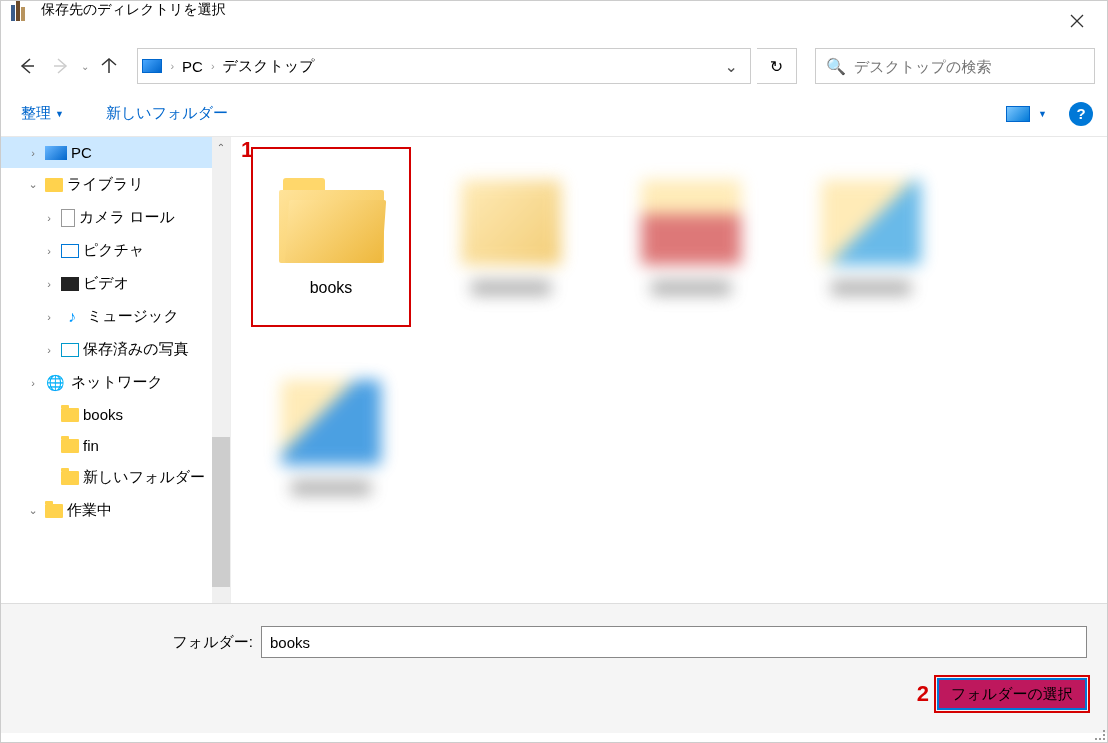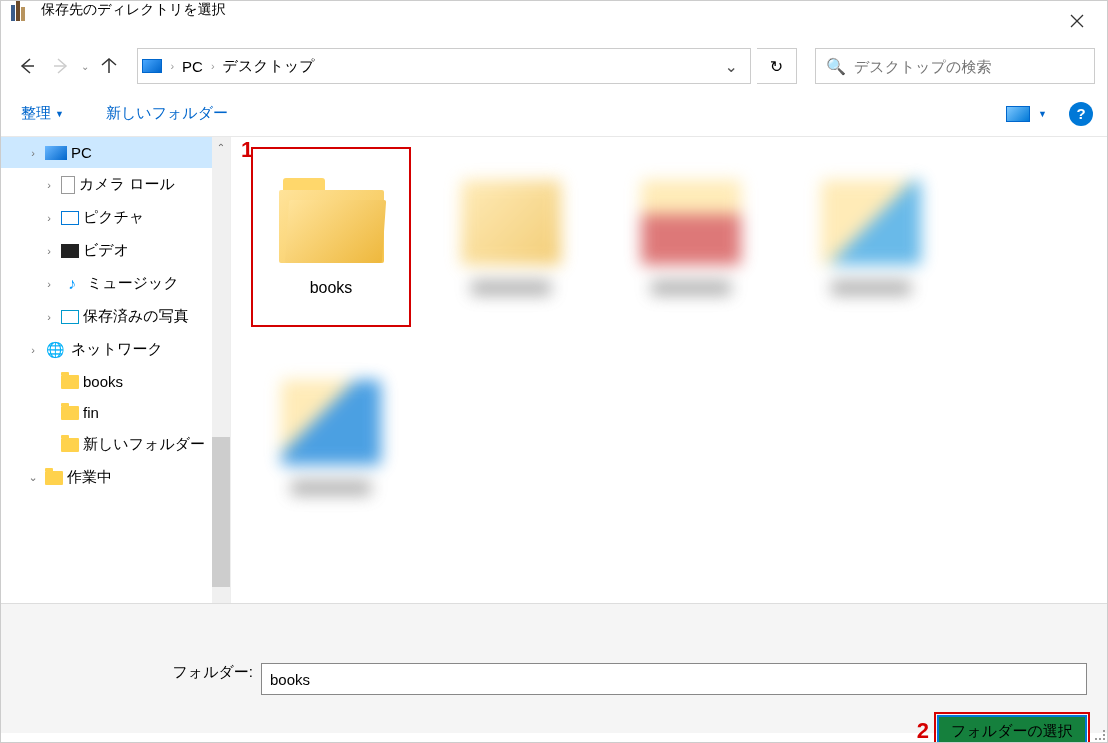--- a/index.html
+++ b/index.html
@@ -71,25 +71,25 @@
 .folder-big .tab { position: absolute; top: 0; left: 4px; width: 42px; height: 16px; background: #ffd76b; border-radius: 3px 3px 0 0; }
 .folder-big .body { position: absolute; top: 12px; left: 0; width: 100%; height: 73px; background: linear-gradient(135deg, #ffe39a, #f5c44e); border-radius: 2px; }
 .folder-big .front { position: absolute; top: 22px; left: 8px; width: 97px; height: 63px; background: linear-gradient(135deg, #ffe39a, #eeb83d); border-radius: 2px; transform: skewX(-4deg); }
 .folder-label { margin-top: 16px; font-size: 16px; }
 .blur-tile { width: 160px; height: 180px; filter: blur(8px); opacity: 0.7; display: flex; flex-direction: column; align-items: center; justify-content: center; }
 .blur-shape { width: 100px; height: 85px; border-radius: 4px; }
 .blur-text { width: 80px; height: 14px; background: #888; margin-top: 16px; border-radius: 3px; }
 .annotation { position: absolute; font-size: 22px; font-weight: bold; color: #d40000; }
 
 .bottom { height: 130px; background: #f5f5f5; border-top: 1px solid #ddd; padding: 22px 20px 10px; }
-.folder-row { display: flex; align-items: flex-start; margin-bottom: 20px; margin-top: 37px; }
+.folder-row { display: flex; align-items: center; margin-bottom: 20px; }
 .folder-row label { width: 240px; text-align: right; font-size: 15px; padding-right: 8px; }
 .folder-row input { flex: 1; height: 32px; border: 1px solid #888; padding: 0 8px; font-size: 15px; outline: none; }
 .button-row { display: flex; justify-content: flex-end; gap: 10px; align-items: center; position: relative; }
-.btn { min-width: 150px; height: 32px; font-size: 15px; cursor: pointer; border: 1px solid #999; background: #15803d; }
+.btn { min-width: 150px; height: 32px; font-size: 15px; cursor: pointer; border: 1px solid #999; background: #be185d; }
 .btn.primary { border: 2px solid #0078d7; outline: 2px solid #d40000; outline-offset: 1px; }
 .resize-grip { position: absolute; bottom: 2px; right: 2px; width: 12px; height: 12px; }
 .resize-grip::before { content: ''; position: absolute; right: 0; bottom: 0; border-right: 2px dotted #999; border-bottom: 2px dotted #999; width: 8px; height: 8px; }
 </style>
 </head>
 <body>
 
 <div class="titlebar">
   <div class="app-icon">
       <span class="b1"></span>
@@ -160,20 +160,27 @@
 </div>
 
 <div class="main">
   <div class="sidebar" id="sidebar">
     <div class="tree-item indent-1 selected">
         <span class="chevron right"></span>
         <span>
           <div class="ticon pc"></div>
         </span>
         <span>PC</span>
+      </div>
+      <div class="tree-item indent-1">
+        <span class="chevron down"></span>
+        <span>
+          <div class="ticon lib"></div>
+        </span>
+        <span>ライブラリ</span>
       </div>
       <div class="tree-item indent-2">
         <span class="chevron right"></span>
         <span>
           <div class="ticon doc"></div>
         </span>
         <span>カメラ ロール</span>
       </div>
       <div class="tree-item indent-2">
         <span class="chevron right"></span>

